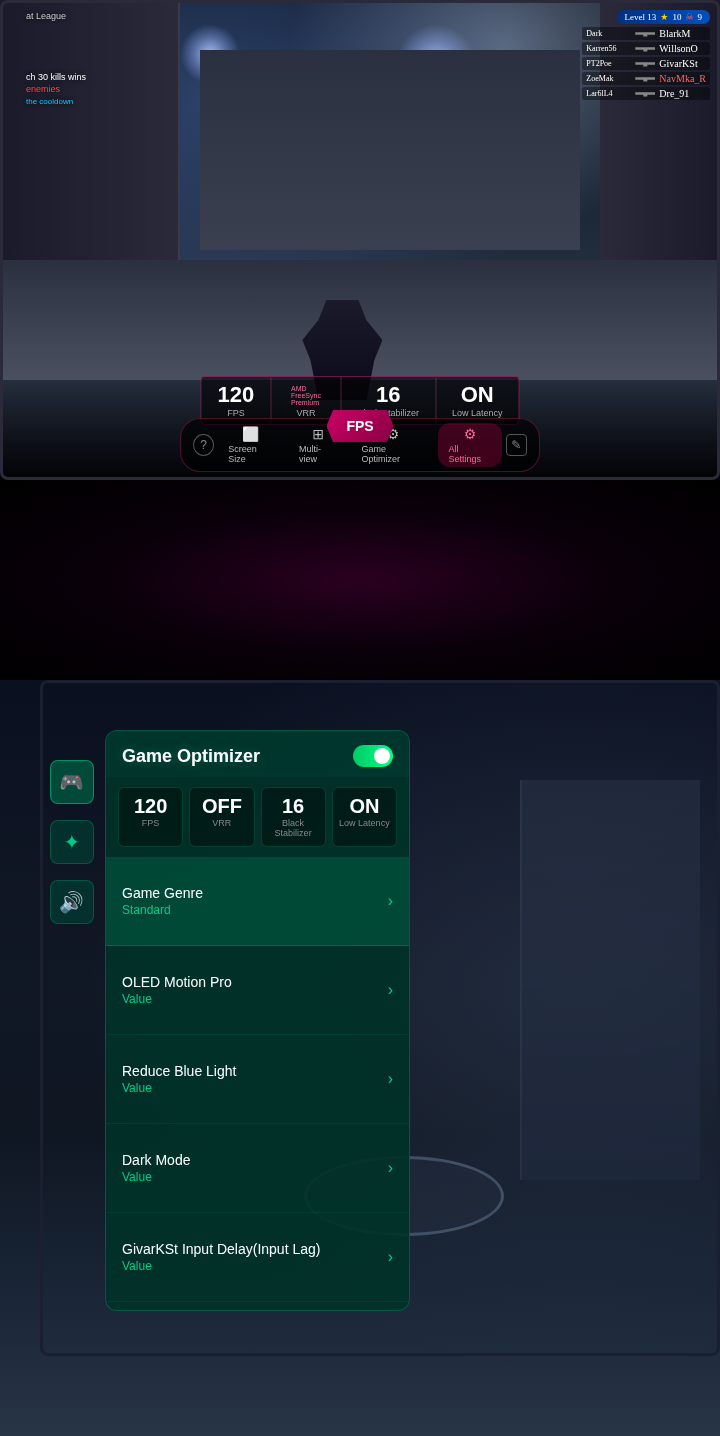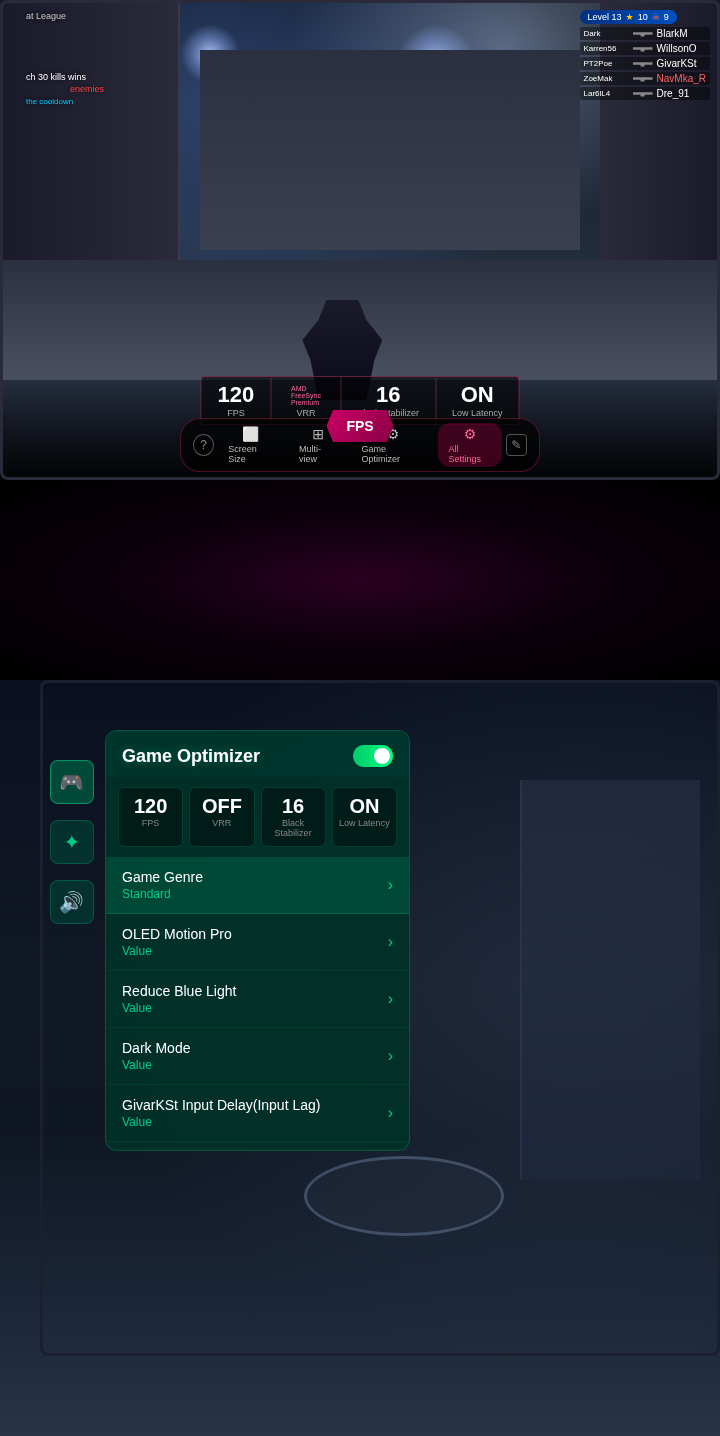--- a/index.html
+++ b/index.html
@@ -122,28 +122,29 @@
     }
 
     .hud-left-info {
       color: #ffffff;
       font-size: 10px;
       line-height: 1.4;
       text-shadow: 0 0 4px rgba(0,0,0,0.8);
     }
     .hud-left-info .league-text { font-size: 9px; color: #ccc; }
     .hud-left-info .kills-text { color: #fff; font-size: 9px; margin-top: 48px; }
-    .hud-left-info .enemies-text { color: #ff4444; font-size: 9px; margin-left: 44px; }
+    .hud-left-info .enemies-text { color: #ff4444; font-size: 9px; }
     .hud-left-info .cooldown-text { color: #00ccff; font-size: 8px; }
 
     .hud-right-panel {
       display: flex;
       flex-direction: column;
-      align-items: flex-start;
+      align-items: flex-end;
       gap: 3px;
+      font-family: Liberation Serif, serif;
     }
     .level-badge {
       background: linear-gradient(90deg, #003080, #0050c0);
       color: #fff;
       font-size: 9px;
       padding: 2px 8px;
       border-radius: 10px;
       display: flex;
       align-items: center;
       gap: 4px;
@@ -465,21 +466,21 @@
 
     
     .menu-section {
       padding: 0 0 8px;
     }
 
     .menu-item {
       display: flex;
       align-items: center;
       justify-content: space-between;
-      padding: 12px 16px;
+      padding: 28px 16px;
       border-bottom: 1px solid rgba(0,150,100,0.15);
       cursor: pointer;
     }
     .menu-item.highlighted {
       background: rgba(0,120,80,0.35);
       border-bottom: 1px solid rgba(0,180,120,0.3);
     }
 
     .menu-item-left {}
     .menu-item-name {

